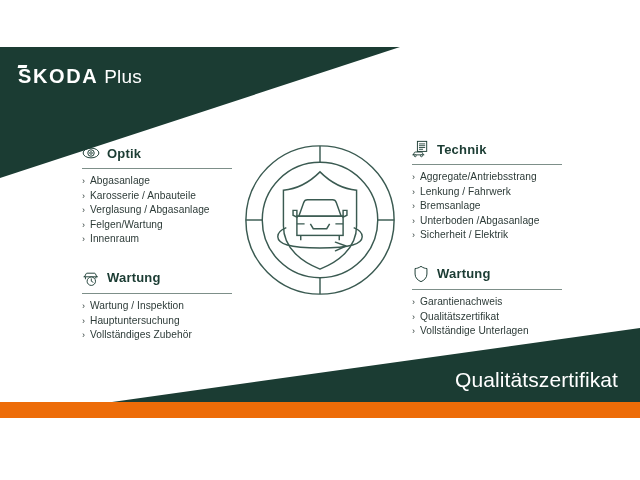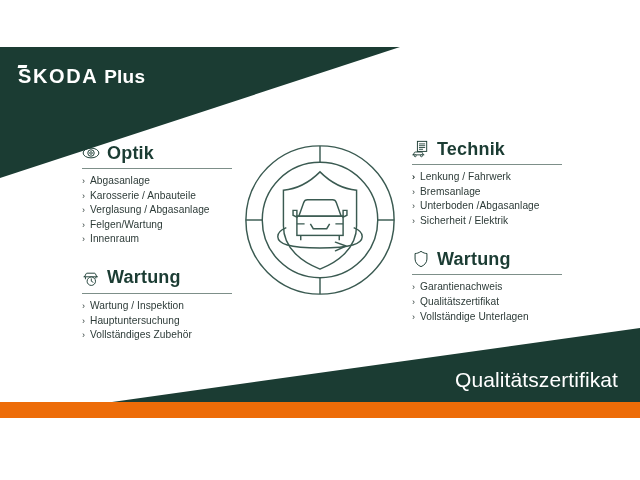--- a/index.html
+++ b/index.html
@@ -32,21 +32,21 @@
   }
   .brand-caron{
     position:absolute;
     left:0px;top:-1px;
     width:9px;height:2.5px;
     background:#ffffff;
     transform:skewX(-12deg);
   }
   .brand-plus{
     font-size:19px;
-    font-weight:bold;
+    font-weight:normal;
     letter-spacing:0.2px;
   }
   .brand-sub{
     margin-top:4px;
     font-size:11px;
     letter-spacing:0.15px;
     font-weight:normal;
   }
 
   
@@ -60,21 +60,21 @@
     align-items:center;
     gap:7px;
     height:22px;
   }
   .sec-icon{
     width:18px;height:18px;
     flex:0 0 18px;
     display:block;
   }
   .sec-title{
-    font-size:18px;
+    font-size:13px;
     font-weight:bold;
     color:#1b3c33;
     letter-spacing:0.2px;
     white-space:nowrap;
   }
   .sec-rule{
     margin-top:4px;
     height:1px;
     background:#7d8f89;
     width:150px;
@@ -196,21 +196,21 @@
           <path d="M9.8 5.2 L17 5.2 M9.8 7.6 L17 7.6 M9.8 10 L17 10 M9.8 12.4 L14.2 12.4" fill="none" stroke="#1b3c33" stroke-width="1.15" stroke-linecap="round"></path>
           <path d="M1.8 19.6 L3.3 16.6 Q3.6 16 4.3 16 L12.6 16 Q13.3 16 13.6 16.6 L15.1 19.6" fill="none" stroke="#1b3c33" stroke-width="1.2" stroke-linecap="round"></path>
           <path d="M1.1 19.8 L15.8 19.8" fill="none" stroke="#1b3c33" stroke-width="1.2" stroke-linecap="round"></path>
           <circle cx="4.3" cy="21" r="1.35" fill="#ffffff" stroke="#1b3c33" stroke-width="1.1"></circle>
           <circle cx="12.6" cy="21" r="1.35" fill="#ffffff" stroke="#1b3c33" stroke-width="1.1"></circle>
         </svg>
         <span class="sec-title">Technik</span>
       </div>
       <div class="sec-rule"></div>
       <ul class="sec-list">
-        <li><span class="chev">›</span></li>
+        <li><span class="chev">›</span><span>Aggregate/Antriebsstrang</span></li>
         <li><span class="chev">›</span><span>Lenkung / Fahrwerk</span></li>
         <li><span class="chev">›</span><span>Bremsanlage</span></li>
         <li><span class="chev">›</span><span>Unterboden /Abgasanlage</span></li>
         <li><span class="chev">›</span><span>Sicherheit / Elektrik</span></li>
       </ul>
     </div>
 
     <div class="gap-right"></div>
 
     <div class="section">

